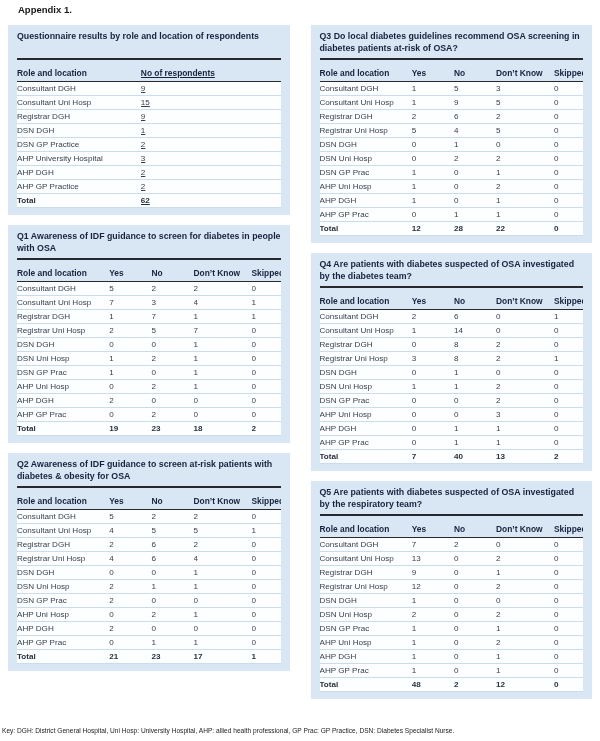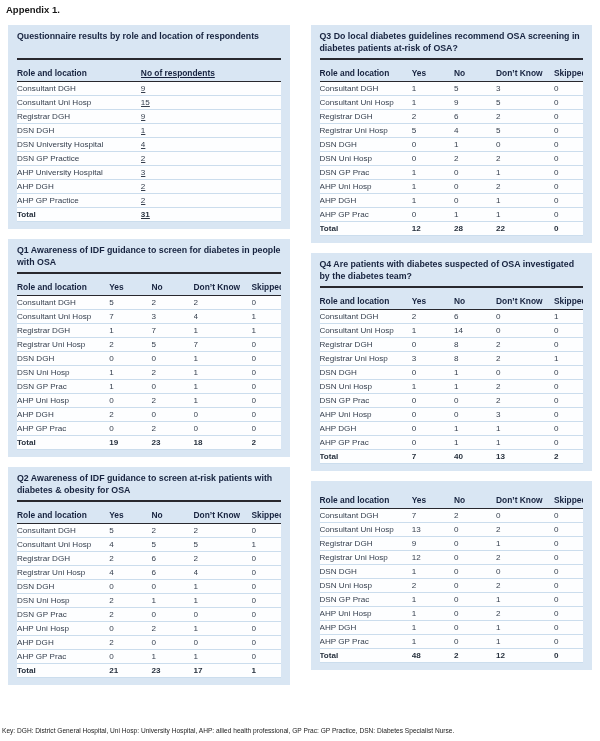--- a/index.html
+++ b/index.html
@@ -4,21 +4,21 @@
 <style>
   html, body { margin: 0; padding: 0; }
   body {
     width: 600px; height: 741px;
     background: #ffffff;
     font-family: "Liberation Sans", sans-serif;
     position: relative;
     overflow: hidden;
   }
   .heading {
-    position: absolute; top: 4px; left: 6px;
+    position: absolute; top: 4px; left: 18px;
     font-size: 9.5px; font-weight: bold; color: #171717;
   }
   .cols {
     position: absolute; top: 25px; left: 8px; right: 8px;
     display: flex; gap: 21px;
   }
   .col { flex: 1; display: flex; flex-direction: column; gap: 10px; }
   .tbl {
     background: #d9e6f3;
     padding: 6px 9px 7px 9px;
@@ -98,42 +98,38 @@
             </tr>
             <tr>
               <td>Registrar DGH</td>
               <td>9</td>
             </tr>
             <tr>
               <td>DSN DGH</td>
               <td>1</td>
             </tr>
             <tr>
-              <td>DSN University Hospital</td>
-              <td>4</td>
-            </tr>
-            <tr>
               <td>DSN GP Practice</td>
               <td>2</td>
             </tr>
             <tr>
               <td>AHP University Hospital</td>
               <td>3</td>
             </tr>
             <tr>
               <td>AHP DGH</td>
               <td>2</td>
             </tr>
             <tr>
               <td>AHP GP Practice</td>
               <td>2</td>
             </tr>
             <tr class="total">
               <td>Total</td>
-              <td>31</td>
+              <td>62</td>
             </tr>
           </tbody>
         </table>
     </div>
 
     <div class="tbl">
       <div class="tbl-title">Q1 Awareness of IDF guidance to screen for diabetes in people with OSA</div>
       <table class="c5">
           <thead>
             <tr>
@@ -505,20 +501,21 @@
               <td>7</td>
               <td>40</td>
               <td>13</td>
               <td>2</td>
             </tr>
           </tbody>
         </table>
     </div>
 
     <div class="tbl">
+      <div class="tbl-title">Q5 Are patients with diabetes suspected of OSA investigated by the respiratory team?</div>
       <table class="c5">
           <thead>
             <tr>
               <th>Role and location</th>
               <th>Yes</th>
               <th>No</th>
               <th>Don’t Know</th>
               <th>Skipped</th>
             </tr>
           </thead>

